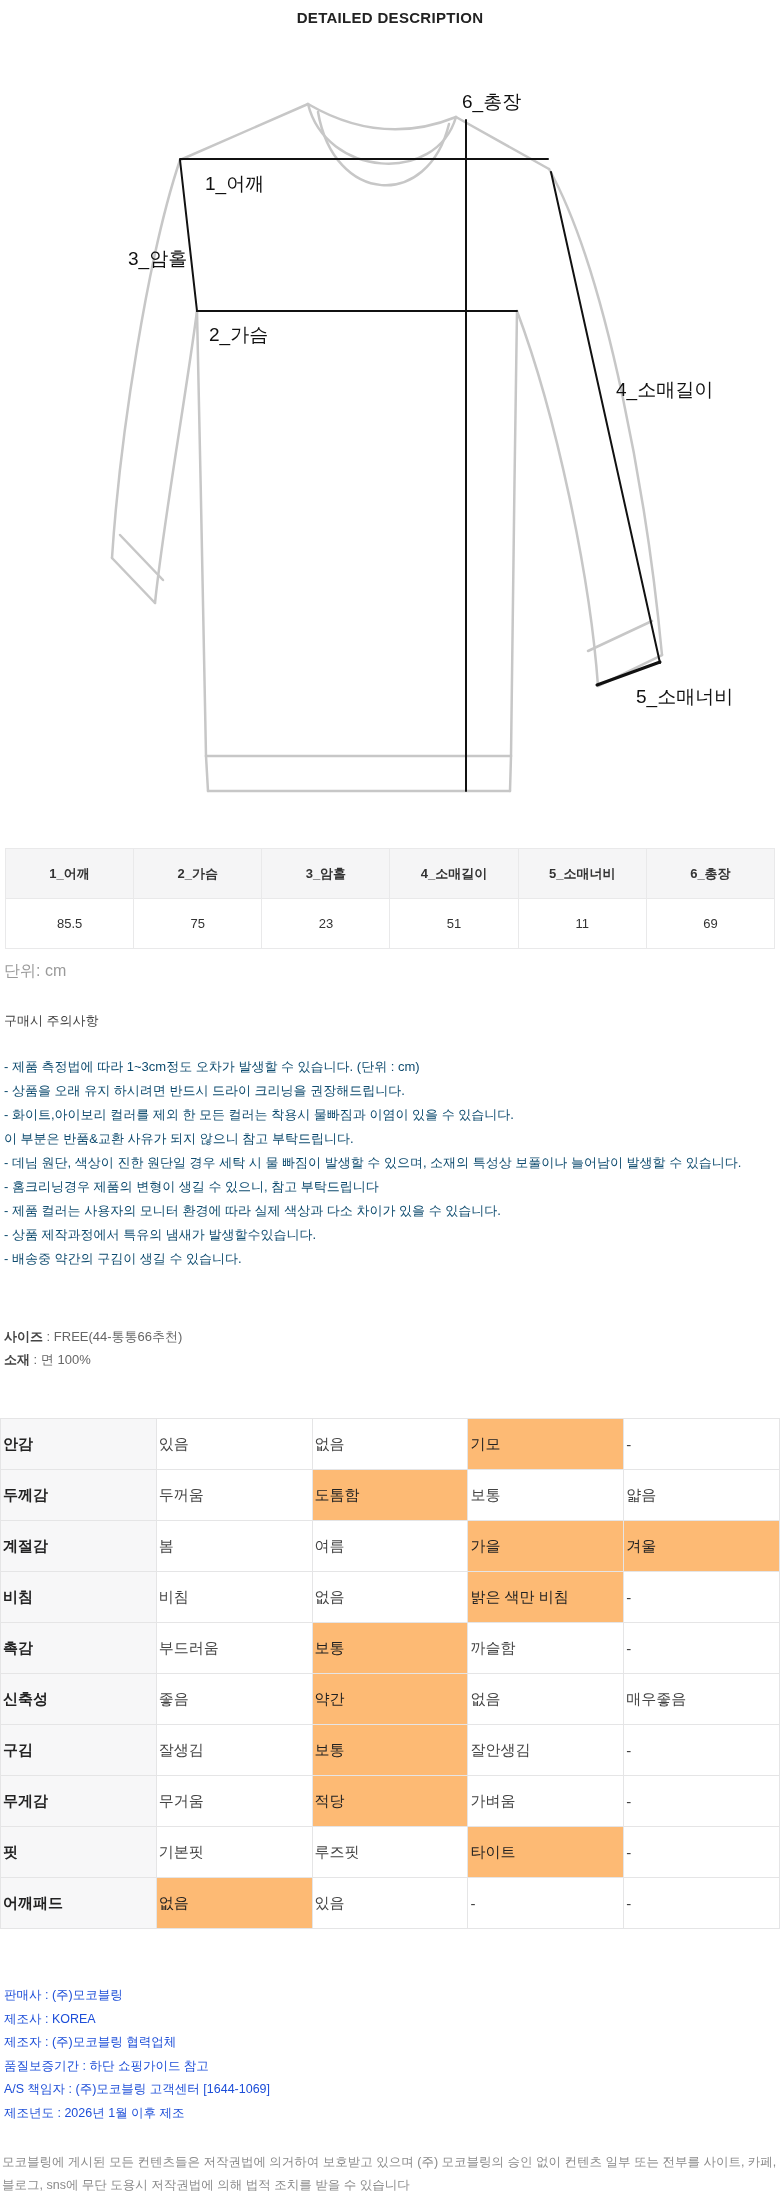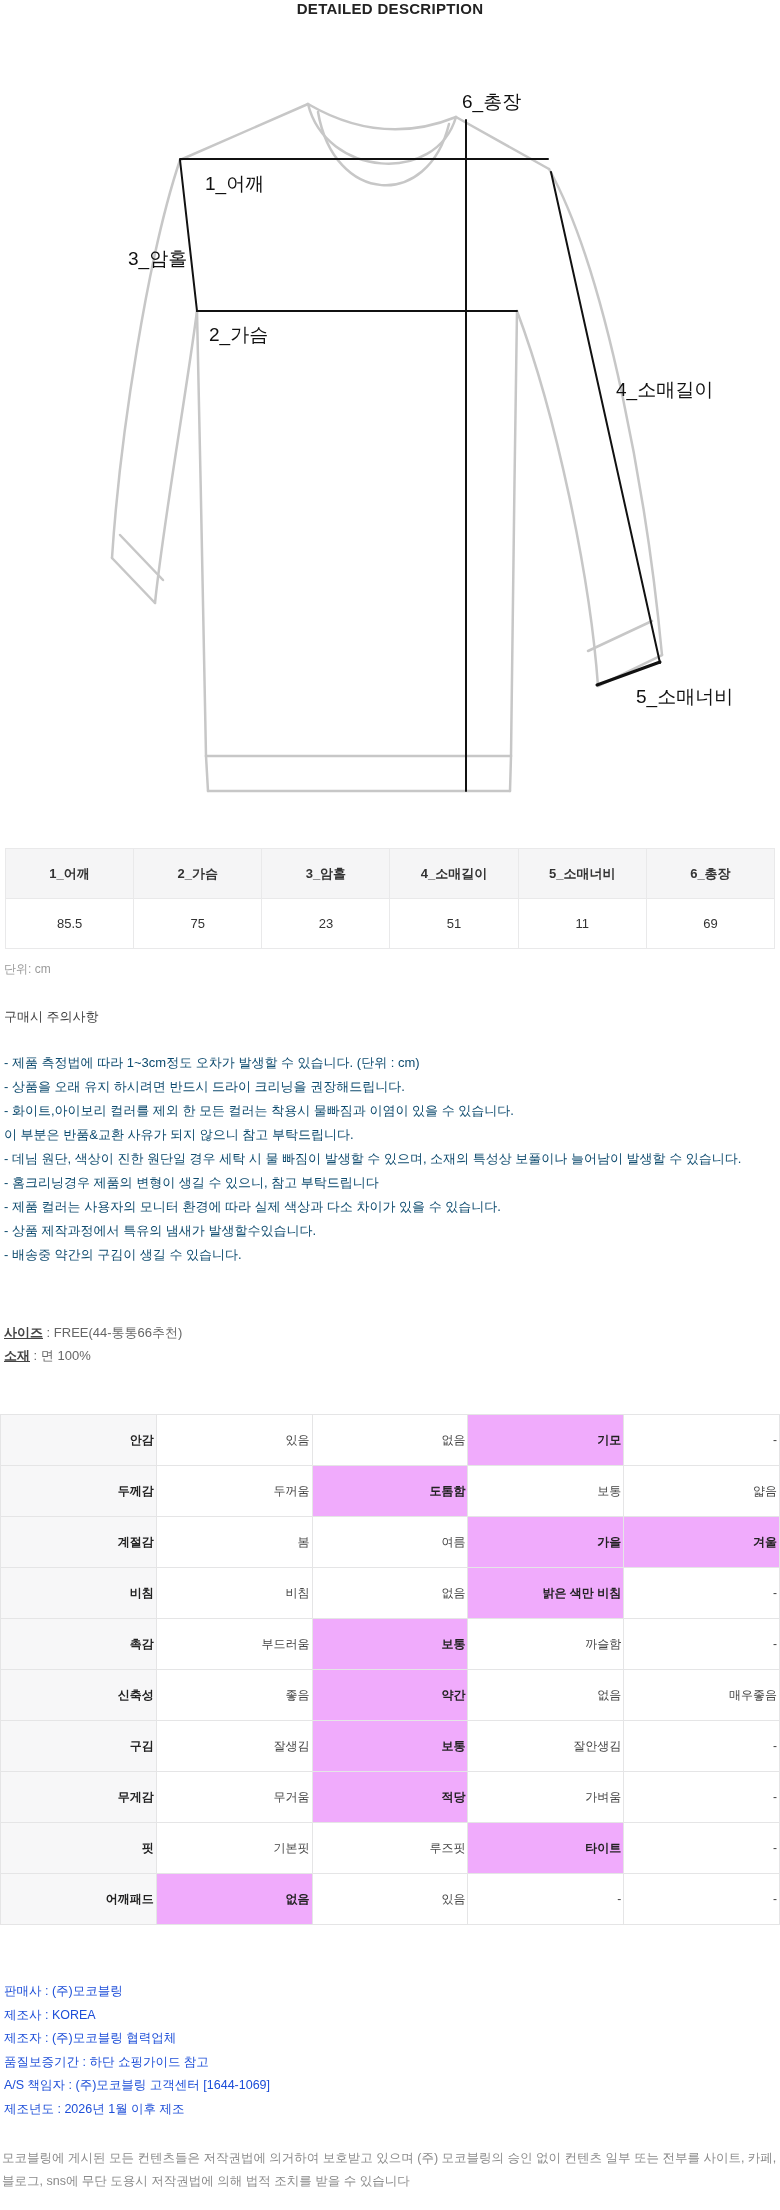--- a/index.html
+++ b/index.html
@@ -3,45 +3,45 @@
 <meta charset="utf-8">
 <style>
   * { box-sizing: border-box; }
   html,body { margin:0; padding:0; }
   body {
     width:780px; height:2210px; background:#ffffff; overflow:hidden;
     font-family:"Liberation Sans","DejaVu Sans",sans-serif; color:#333;
   }
   p { margin:0; }
   .page-title {
-    height:35px; text-align:center;
+    padding-top:9px; height:35px; text-align:center;
     font-size:15px; font-weight:bold; letter-spacing:.3px; color:#222;
   }
   .diagram { display:block; }
   .size-table {
     width:770px; margin:8px 5px 0 5px; border-collapse:collapse; table-layout:fixed;
   }
   .size-table th, .size-table td {
     border:1px solid #e9e9ea; height:50px; text-align:center;
     font-size:13px; color:#333;
   }
   .size-table th { background:#f5f5f6; font-weight:bold; }
   .size-table td { font-weight:normal; }
-  .unit-note { margin:12px 12px 0 4px; font-size:12px; color:#9a9a9a; }
+  .unit-note { margin:12px 12px 0 4px; font-size:16px; color:#9a9a9a; }
   .notice-heading { margin:30px 0 0 4px; font-size:13px; color:#404040; }
   .notice-lines { margin:25px 0 0 4px; font-size:13px; color:#0c4a6e; line-height:24px; }
   .product-info { margin:54px 0 0 4px; font-size:13px; line-height:23px; color:#666; }
-  .product-info b { color:#444;text-decoration:underline; }
+  .product-info b { color:#444; }
   .attr-table { width:780px; margin-top:47px; border-collapse:collapse; table-layout:fixed; }
   .attr-table th, .attr-table td {
-    border:1px solid #e5e5e6; height:51px; text-align:right;
-    font-size:12px; color:#444; font-weight:normal; padding:0 2px;
+    border:1px solid #e5e5e6; height:51px; text-align:left;
+    font-size:15px; color:#444; font-weight:normal; padding:0 2px;
   }
   .attr-table th { background:#f7f7f8; font-weight:bold; color:#222; }
-  .attr-table td.sel { background:#f0abfc; font-weight:bold; color:#222; }
+  .attr-table td.sel { background:#fdba74; font-weight:normal; color:#222; }
   .seller-info { margin:55px 0 0 4px; font-size:12.5px; color:#1d4ed8; line-height:23.5px; }
   .copyright { margin:26px 2px 0 2px; font-size:12.5px; color:#8a8a8a; line-height:23px; }
   svg text { font-family:"Liberation Sans","DejaVu Sans",sans-serif; font-size:19px; fill:#111; }
 </style>
 </head>
 <body>
 
 <div class="page-title">DETAILED DESCRIPTION</div>
 
 <svg class="diagram" width="780" height="805" viewBox="0 0 780 805" xmlns="http://www.w3.org/2000/svg">

